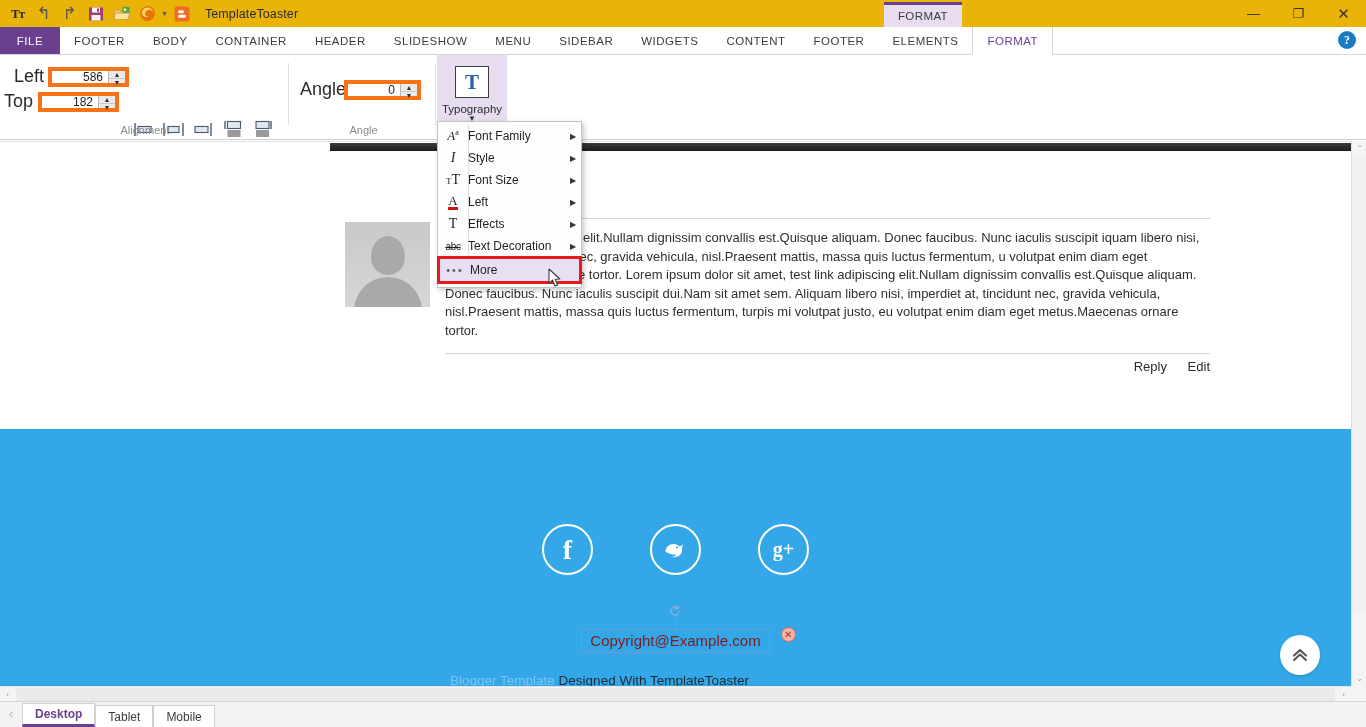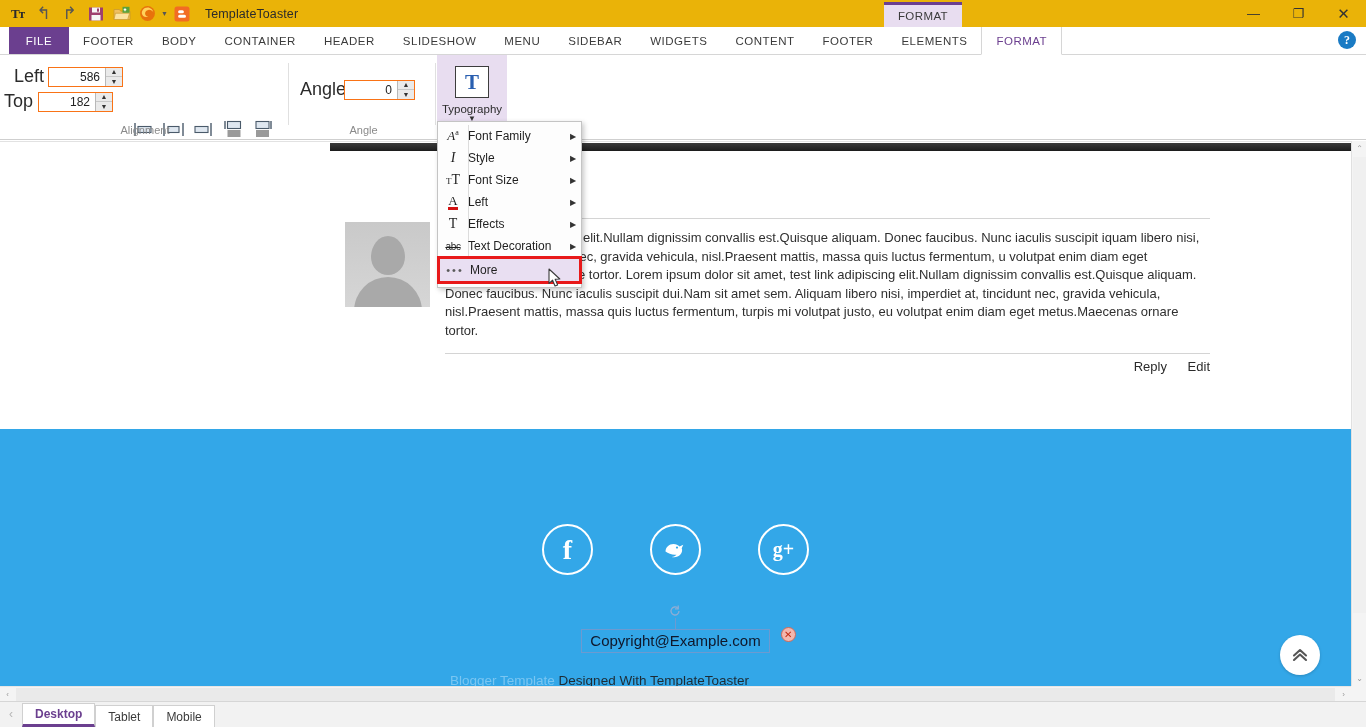--- a/index.html
+++ b/index.html
@@ -44,21 +44,21 @@
     position:absolute; left:884px; top:2px; width:78px; height:25px;
     background:#e8ddf0; border-top:3px solid #6b3f8f;
     display:flex; align-items:center; justify-content:center;
     font-size:11.5px; color:#3b3b3b; letter-spacing:.4px;
   }
 
   
   .ribbonbar {
     position:absolute; left:0; top:27px; width:1366px; height:28px;
     background:#ffffff; border-bottom:1px solid #d6d6d6;
-    display:flex; align-items:stretch;padding-left:9px;
+    display:flex; align-items:stretch;
   }
   .tab-file {
     width:60px; background:#6b3f8f; color:#fff;
     display:flex; align-items:center; justify-content:center;
     font-size:11.5px; letter-spacing:.5px; cursor:pointer;
   }
   .tab {
     padding:0 14px; display:flex; align-items:center; justify-content:center;
     font-size:11.5px; color:#3b3b3b; letter-spacing:.5px; cursor:pointer;
     white-space:nowrap;
@@ -88,21 +88,21 @@
     font-size:11px; color:#8a8a8a;
   }
   .rgroup-sep {
     position:absolute; top:8px; width:1px; height:62px; background:#e0e0e0;
   }
 
   .spin-row { position:absolute; display:flex; align-items:center; }
   .spin-label { width:34px; font-size:18px; color:#2b2b2b; }
   .spin-box {
     display:flex; align-items:stretch; height:20px;
-    border:1px solid #f97316; background:#fff;
+    border:4px solid #f97316; background:#fff;
   }
   .spin-input {
     width:56px; text-align:right; padding-right:5px;
     font-size:12px; color:#222; display:flex; align-items:center;
     justify-content:flex-end; background:#fff; border:none;
     font-family:"Liberation Sans", sans-serif;
   }
   .spin-btns {
     width:17px; border-left:1px solid #b8b8b8; display:flex; flex-direction:column;
     background:#eaeaea;
@@ -242,21 +242,21 @@
   .rotate-handle {
     position:absolute; left:50%; top:-25px; transform:translateX(-50%);
     width:14px; height:14px; color:#9fb6d8;
   }
   .rotate-stem {
     position:absolute; left:50%; top:-11px; width:1px; height:11px;
     background:#6d9ad0;
   }
   .copyright-box {
     border:1px solid #6d9ad0; padding:2px 8px 3px 8px;
-    font-size:15px; color:#0f172a; cursor:pointer; white-space:nowrap;
+    font-size:15px; color:#7f1d1d; cursor:pointer; white-space:nowrap;
   }
   .del-badge {
     position:absolute; right:-26px; top:-2px; width:15px; height:15px;
     border-radius:50%; background:#f2b7ae; border:1px solid #cf6a5a;
     color:#c22b12; font-size:10px; display:flex; align-items:center;
     justify-content:center; cursor:pointer; line-height:1;
   }
   .credit {
     position:absolute; left:0; top:244px; width:1199px; text-align:center;
     font-size:13.5px;

